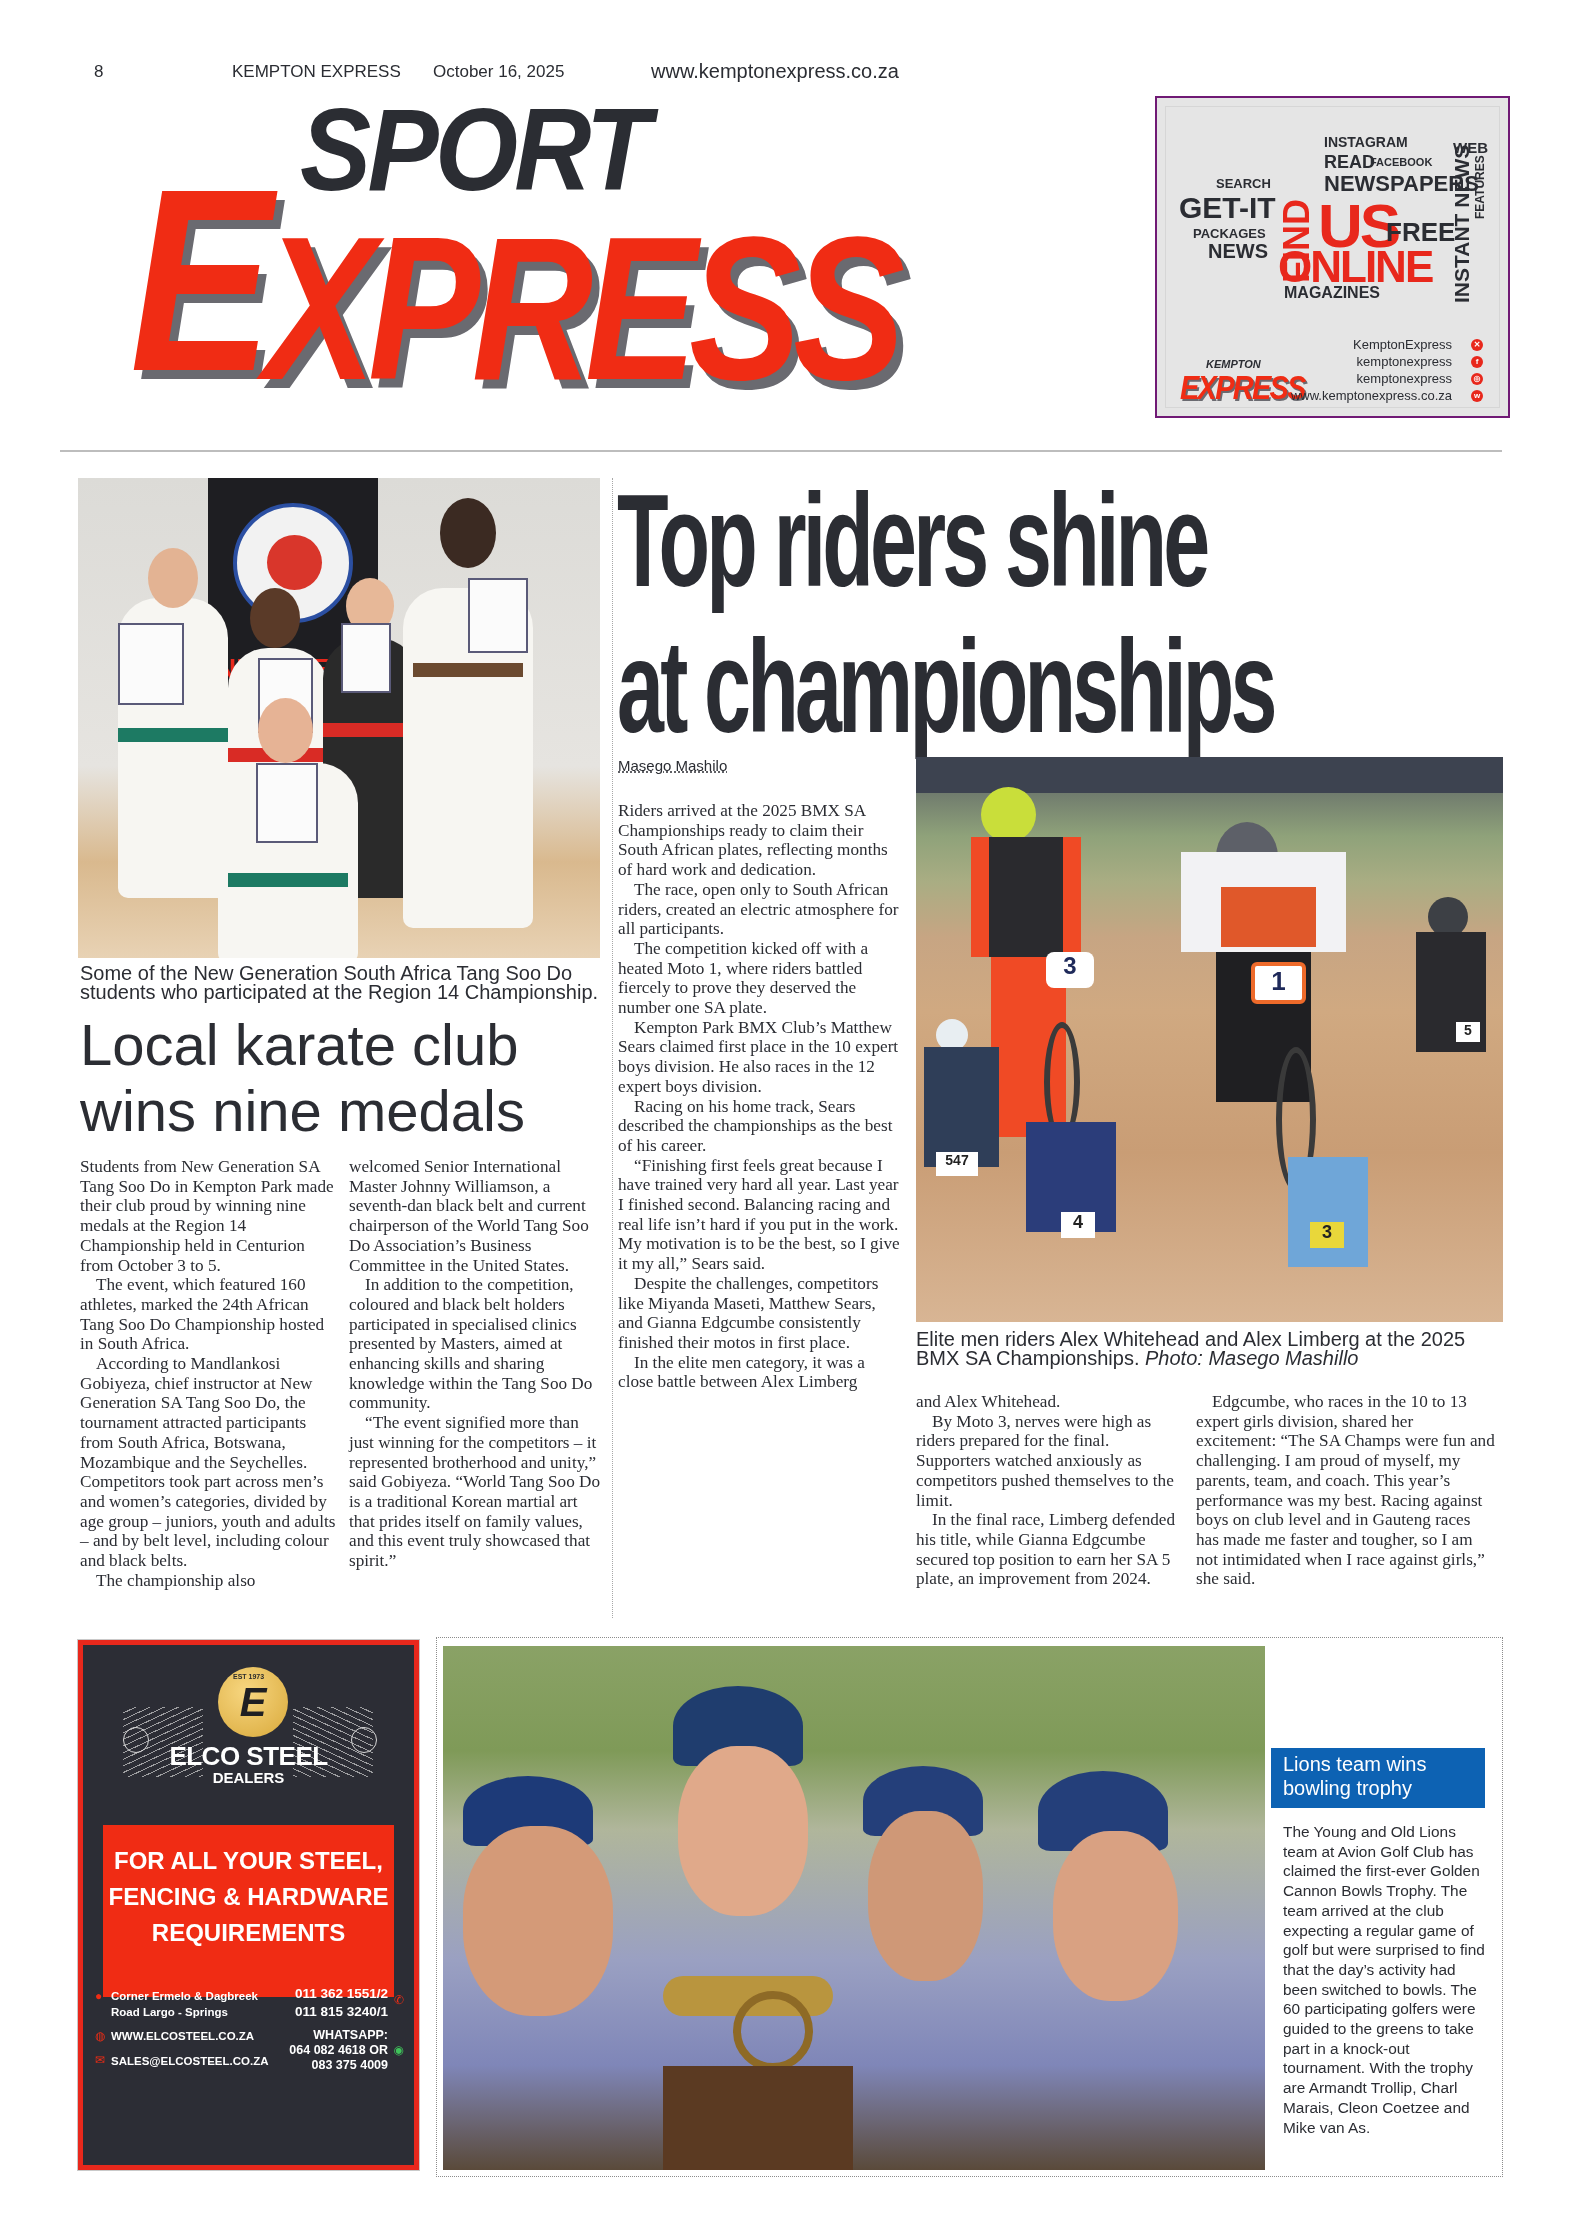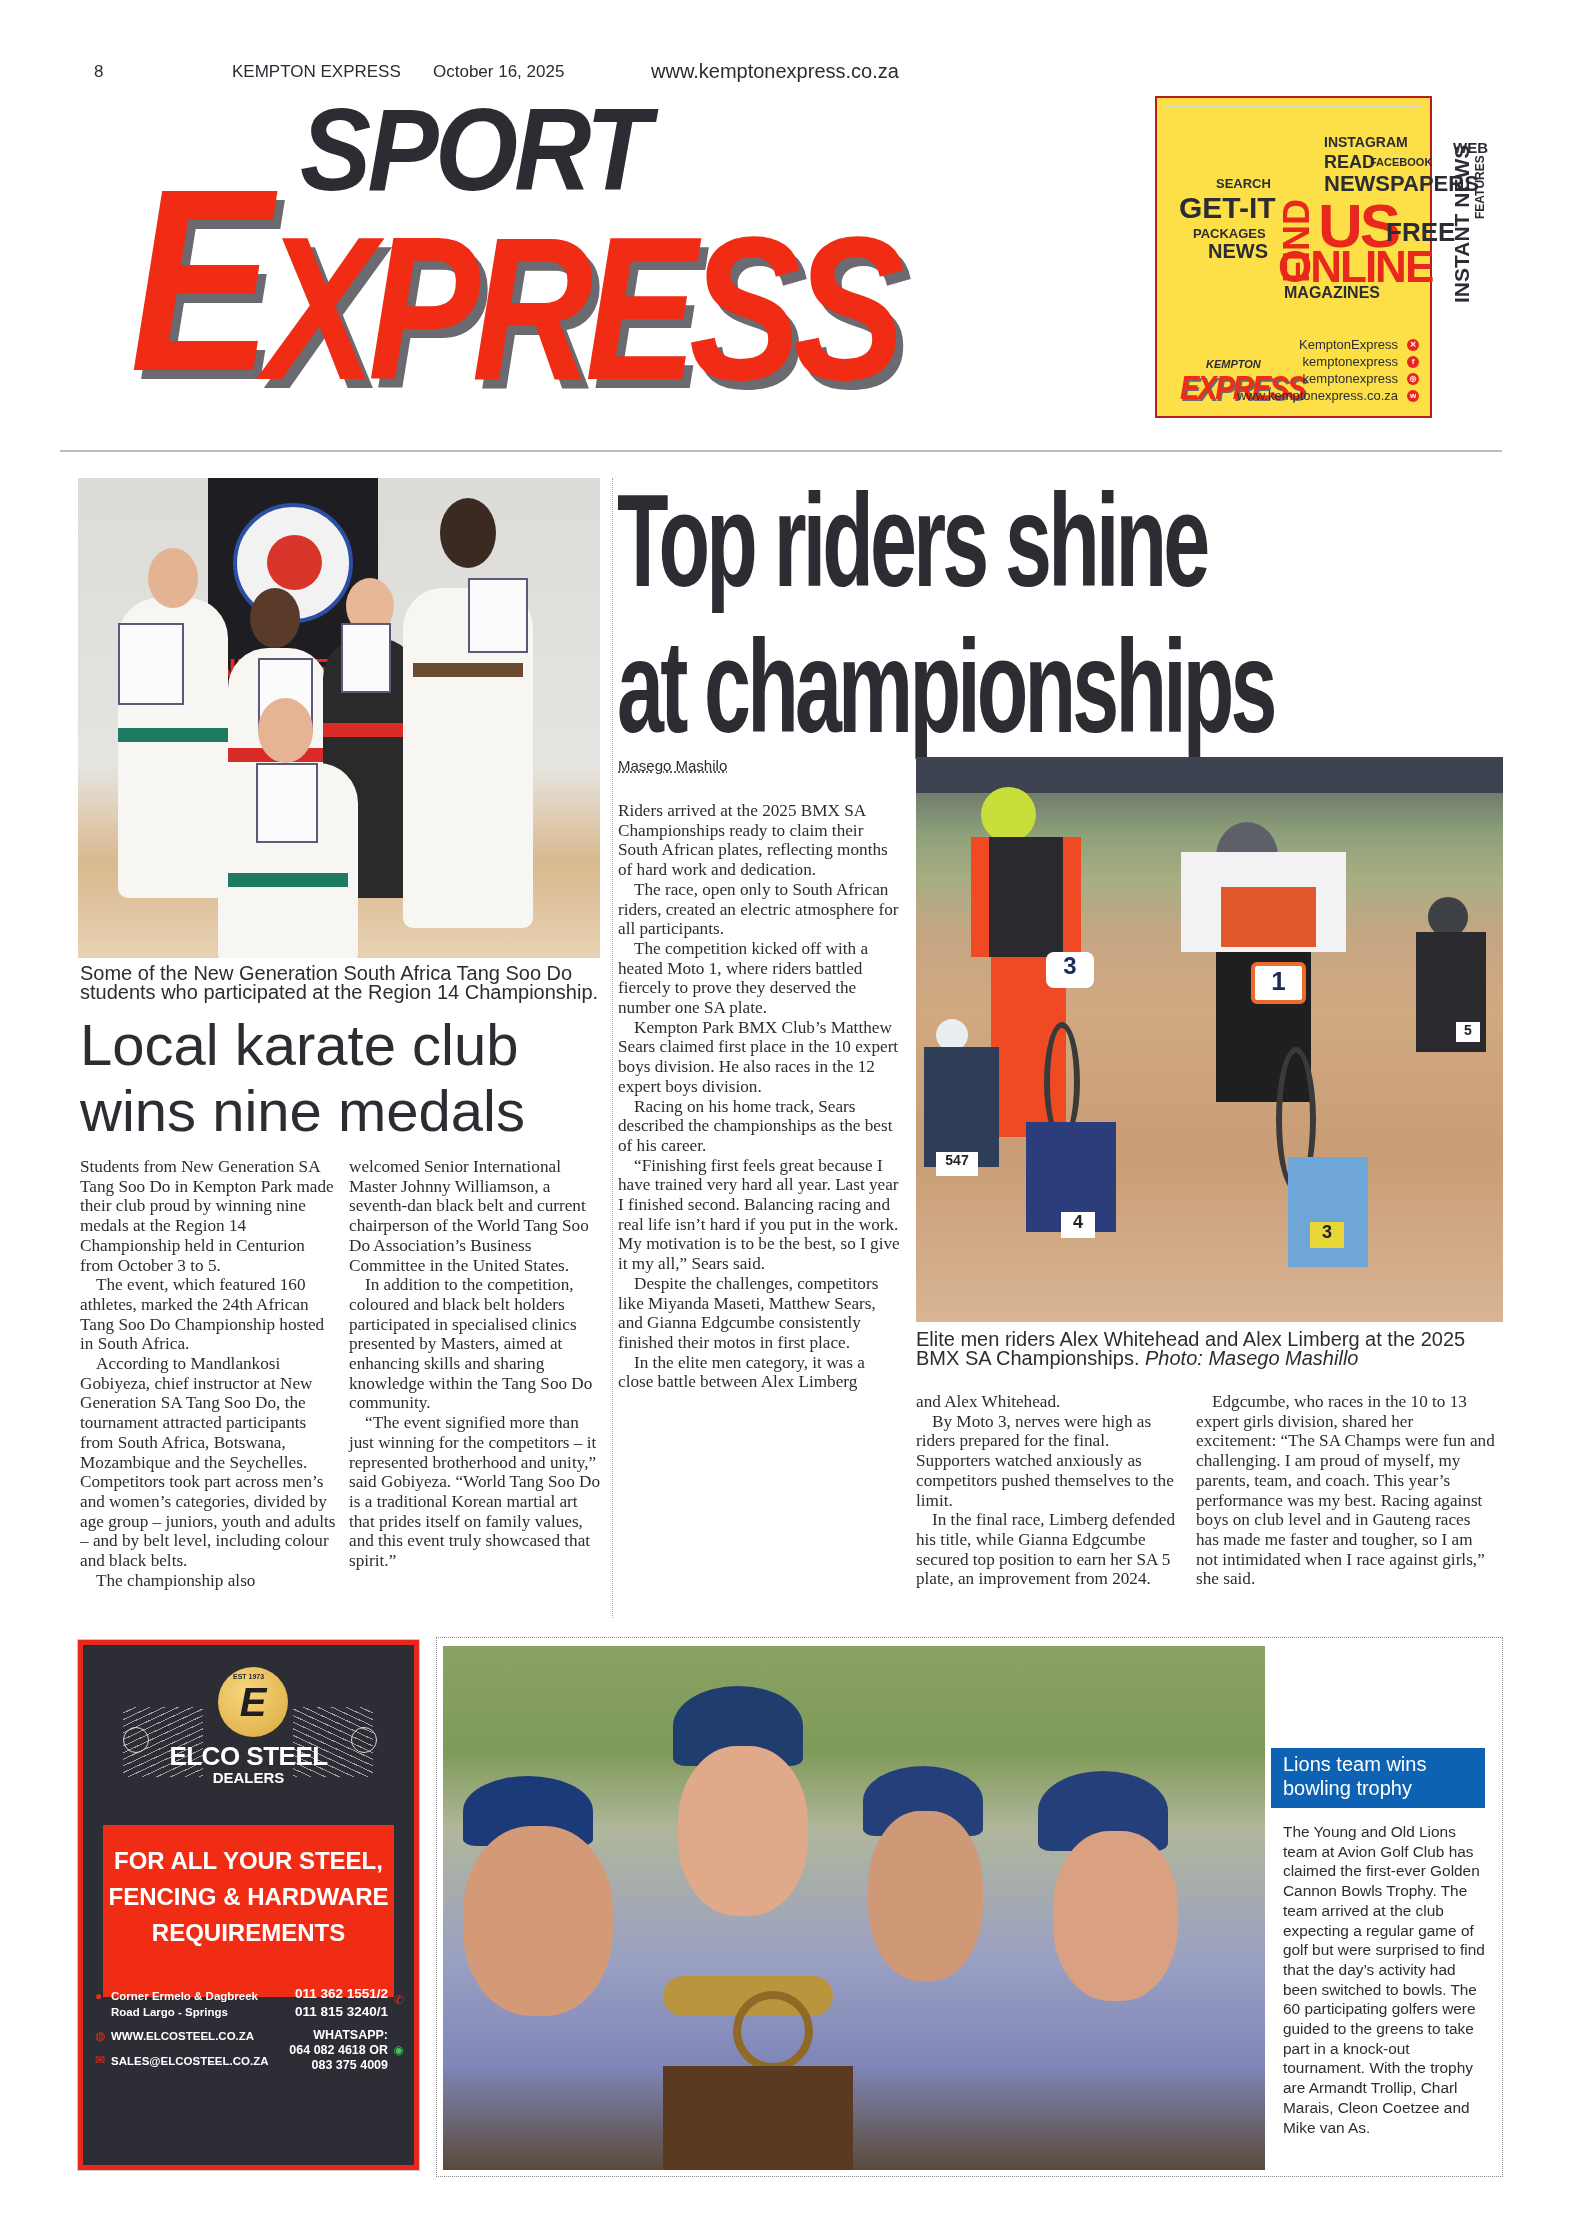--- a/index.html
+++ b/index.html
@@ -21,26 +21,26 @@
   .mast-express {
     left: 130px; top: 150px; font-family: "Liberation Sans", sans-serif; font-weight: 900;
     font-style: italic; color: #f02c14; letter-spacing: -10px; line-height: 1;
     text-shadow: 9px 9px 0 #6a6a70;
     transform: scaleX(0.82); transform-origin: left top; white-space: nowrap;
   }
   .mast-express .big-e { font-size: 260px; vertical-align: bottom; }
   .mast-express .rest { font-size: 205px; vertical-align: bottom; }
 
   
-  .findbox { left: 1155px; top: 96px; width: 277px; height: 322px; border: 2px solid #b91c1c; background: #fde047; }
+  .findbox { left: 1155px; top: 96px; width: 355px; height: 322px; border: 2px solid #701a75; background: #e5e5e5; }
   .findbox .inner { position: absolute; left: 8px; top: 8px; right: 8px; bottom: 8px; border: 1px solid #d6d6d6; }
   .wc { position: absolute; font-family: "Liberation Sans", sans-serif; font-weight: 700; color: #2b2d33; white-space: nowrap; line-height: 1; }
   .wc.red { color: #e8281c; }
   .vert { transform: rotate(-90deg); transform-origin: left top; }
-  .social-row { position: absolute; right: 2px; font-size: 13px; color: #2b2d33; display: flex; align-items: center; gap: 9px; }
+  .social-row { position: absolute; right: 16px; font-size: 13px; color: #2b2d33; display: flex; align-items: center; gap: 19px; }
   .social-dot { width: 12px; height: 12px; border-radius: 50%; background: #e8281c; color: #fff; font-size: 8px; font-weight: 700; display: inline-flex; align-items: center; justify-content: center; }
   .mini-logo { position: absolute; left: 14px; top: 252px; }
   .mini-logo .k { font-size: 11px; font-weight: 900; font-style: italic; color: #2b2d33; margin-left: 26px; display: block; line-height: 1; }
   .mini-logo .e { font-size: 34px; font-weight: 900; font-style: italic; color: #f02c14; text-shadow: 2px 2px 0 #6a6a70; letter-spacing: -2px; display: block; line-height: 1; transform: scaleX(0.85); transform-origin: left; }
 
   .hr-top { left: 60px; top: 450px; width: 1442px; height: 2px; background: #bdbdbd; }
 
   
   .photo { background: #ccc; overflow: hidden; }
   .karate-photo { left: 78px; top: 478px; width: 522px; height: 480px;

